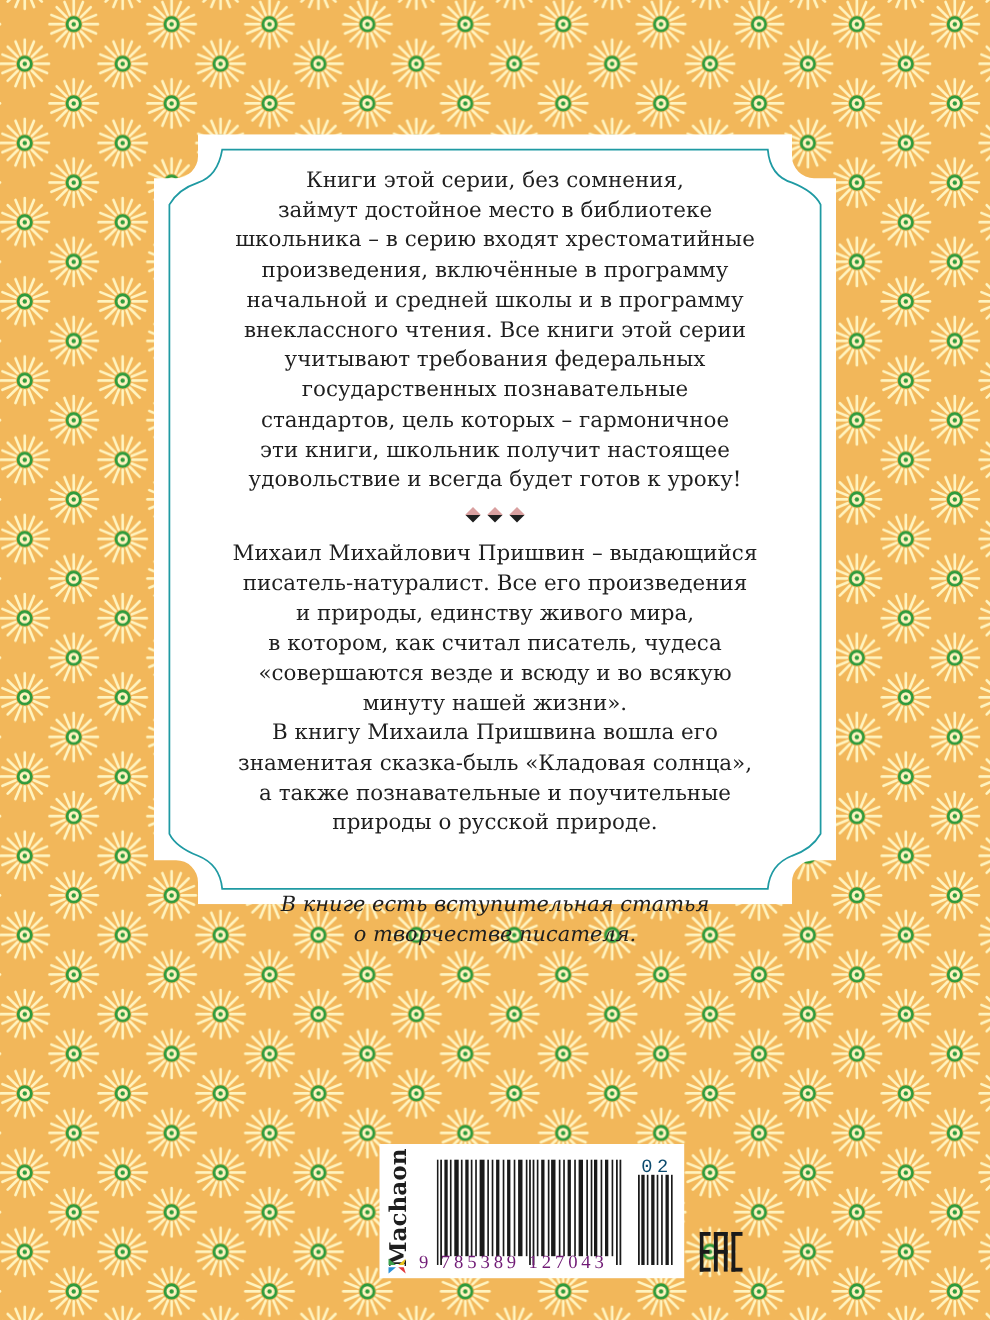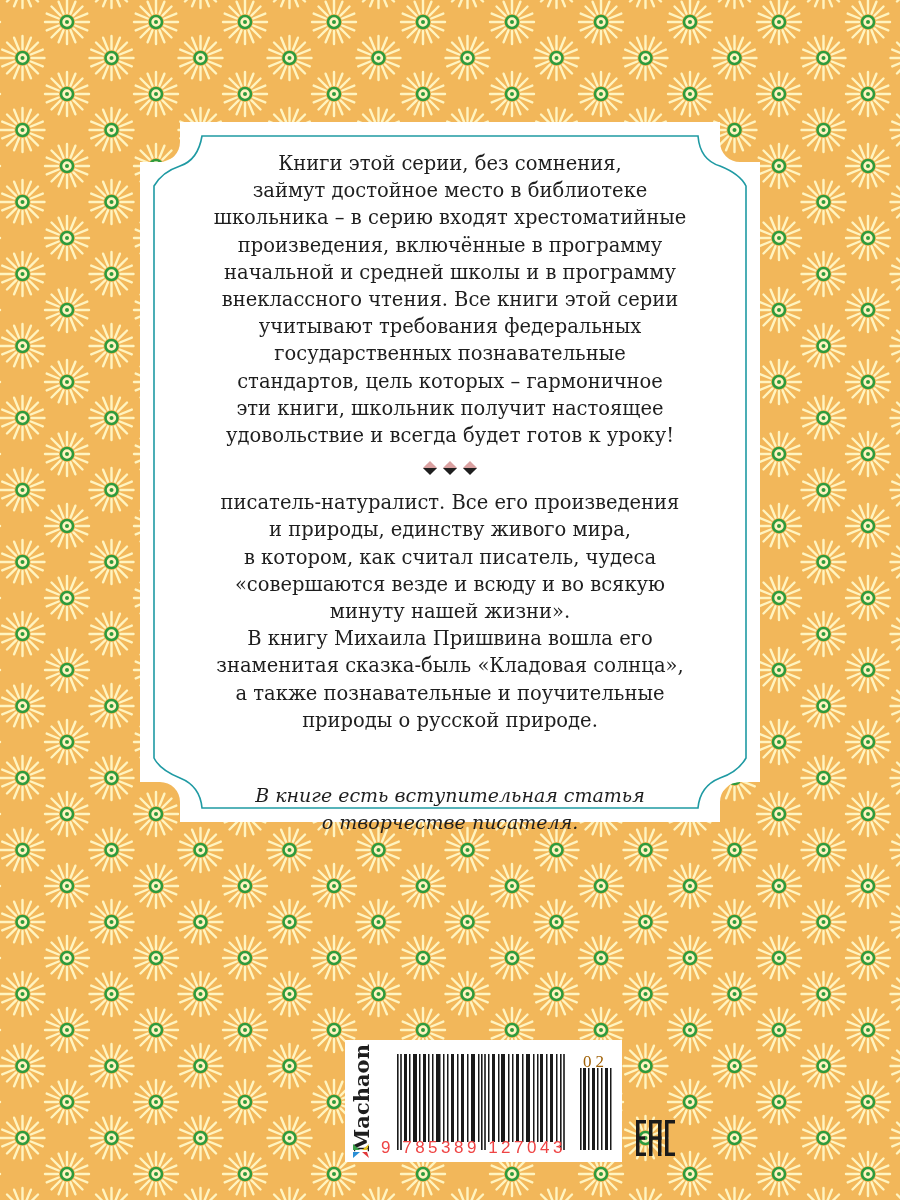--- a/index.html
+++ b/index.html
@@ -36,26 +36,26 @@
   }
   .machaon {
     position:absolute; left:-4px; top:18px; width:40px; height:80px;
     font-family:"DejaVu Serif", serif; font-weight:bold; font-size:21px;
     color:#1e1e1e; transform:rotate(-90deg); transform-origin:center;
     display:flex; align-items:center; justify-content:center;
   }
   .mach-logo { position:absolute; left:8px; top:104px; width:16px; height:14px; }
   .bars { position:absolute; left:52px; top:14px; }
   .isbn-digits {
-    position:absolute; left:36px; top:98px; font-family:Liberation Sans, sans-serif;
-    font-size:17px; letter-spacing:3.5px; color:#ef4444;
+    position:absolute; left:36px; top:98px; font-family:Liberation Serif, serif;
+    font-size:17px; letter-spacing:3.5px; color:#701a75;
   }
   .addon-digits {
-    position:absolute; left:238px; top:12px; font-family:Liberation Serif, serif;
-    font-size:17px; letter-spacing:4px; color:#a16207;
+    position:absolute; left:238px; top:12px; font-family:Liberation Mono, monospace;
+    font-size:17px; letter-spacing:4px; color:#0c4a6e;
   }
   .eac {
     position:absolute; left:636px; top:1118px; width:40px; height:40px;
   }
 </style>
 </head>
 <body>
 
 <svg class="pattern" width="900" height="1200" xmlns="http://www.w3.org/2000/svg">
   <defs>
@@ -117,20 +117,21 @@
       <span class="line">удовольствие и всегда будет готов к уроку!</span>
     </div>
 
     <div class="ornament">
       <span></span>
       <span></span>
       <span></span>
     </div>
 
     <div class="para2">
+      <span class="line">Михаил Михайлович Пришвин – выдающийся</span>
       <span class="line">писатель-натуралист. Все его произведения</span>
       <span class="line">и природы, единству живого мира,</span>
       <span class="line">в котором, как считал писатель, чудеса</span>
       <span class="line">«совершаются везде и всюду и во всякую</span>
       <span class="line">минуту нашей жизни».</span>
       <span class="line">В книгу Михаила Пришвина вошла его</span>
       <span class="line">знаменитая сказка-быль «Кладовая солнца»,</span>
       <span class="line">а также познавательные и поучительные</span>
       <span class="line">природы о русской природе.</span>
     </div>

